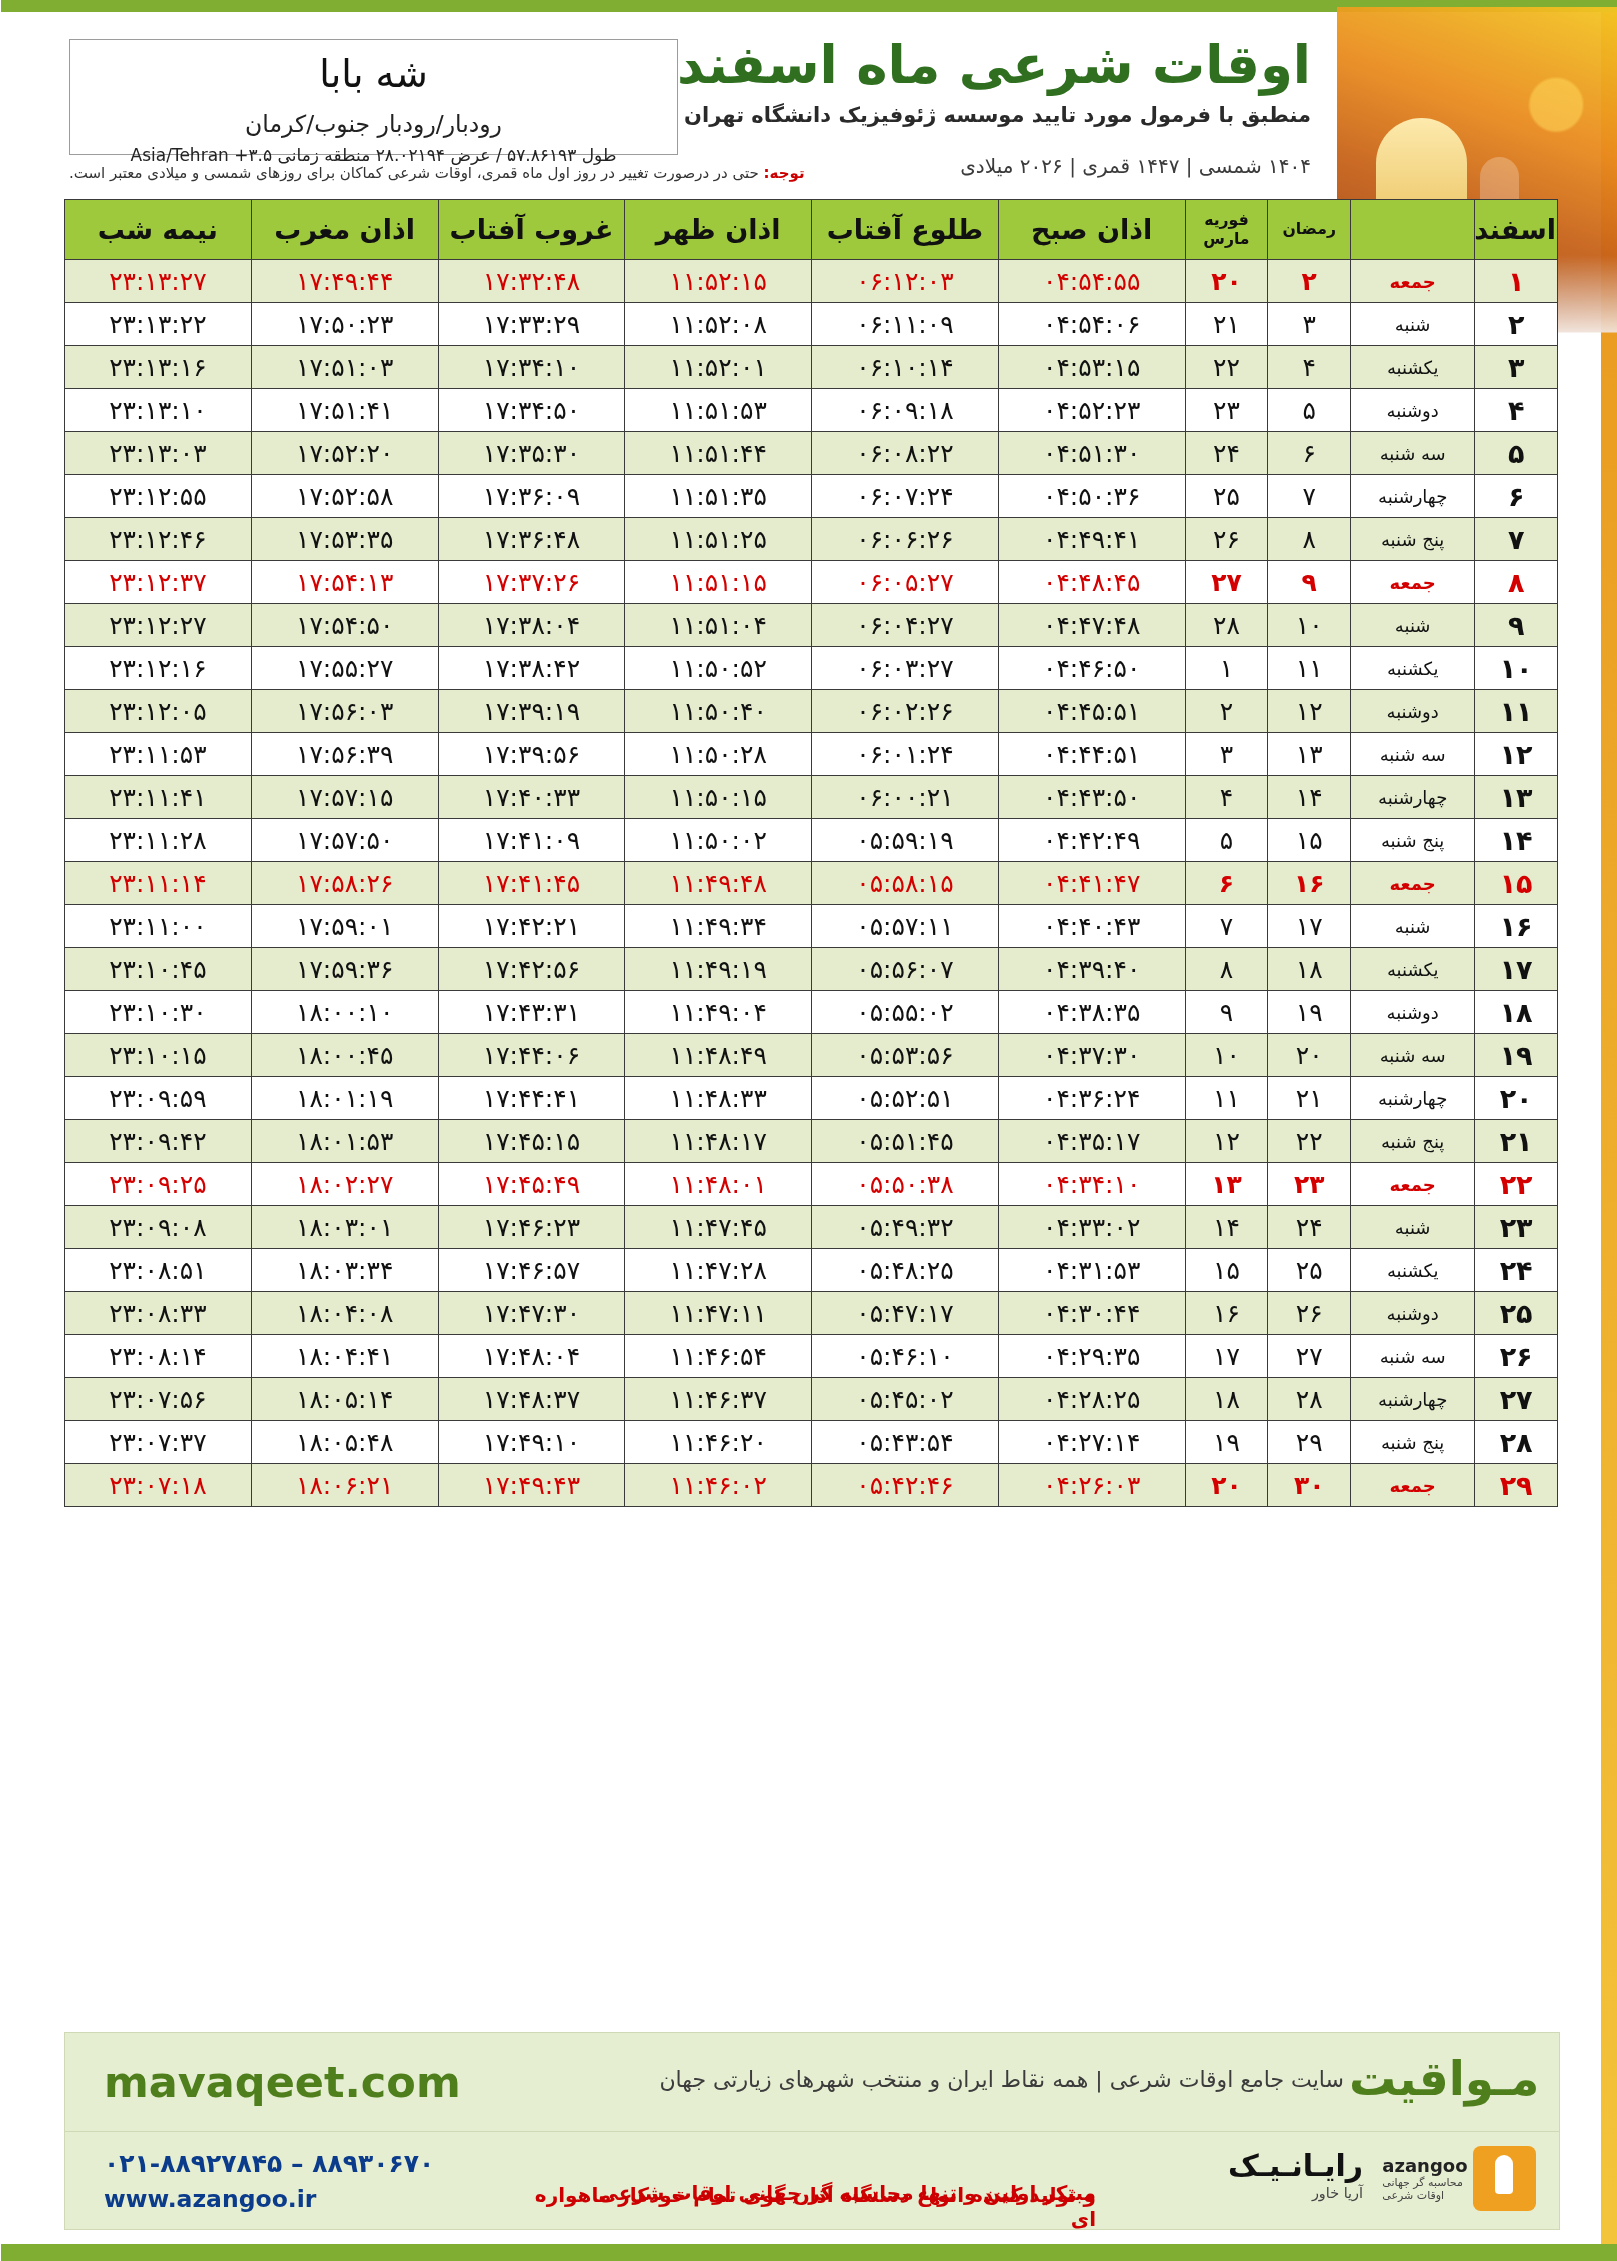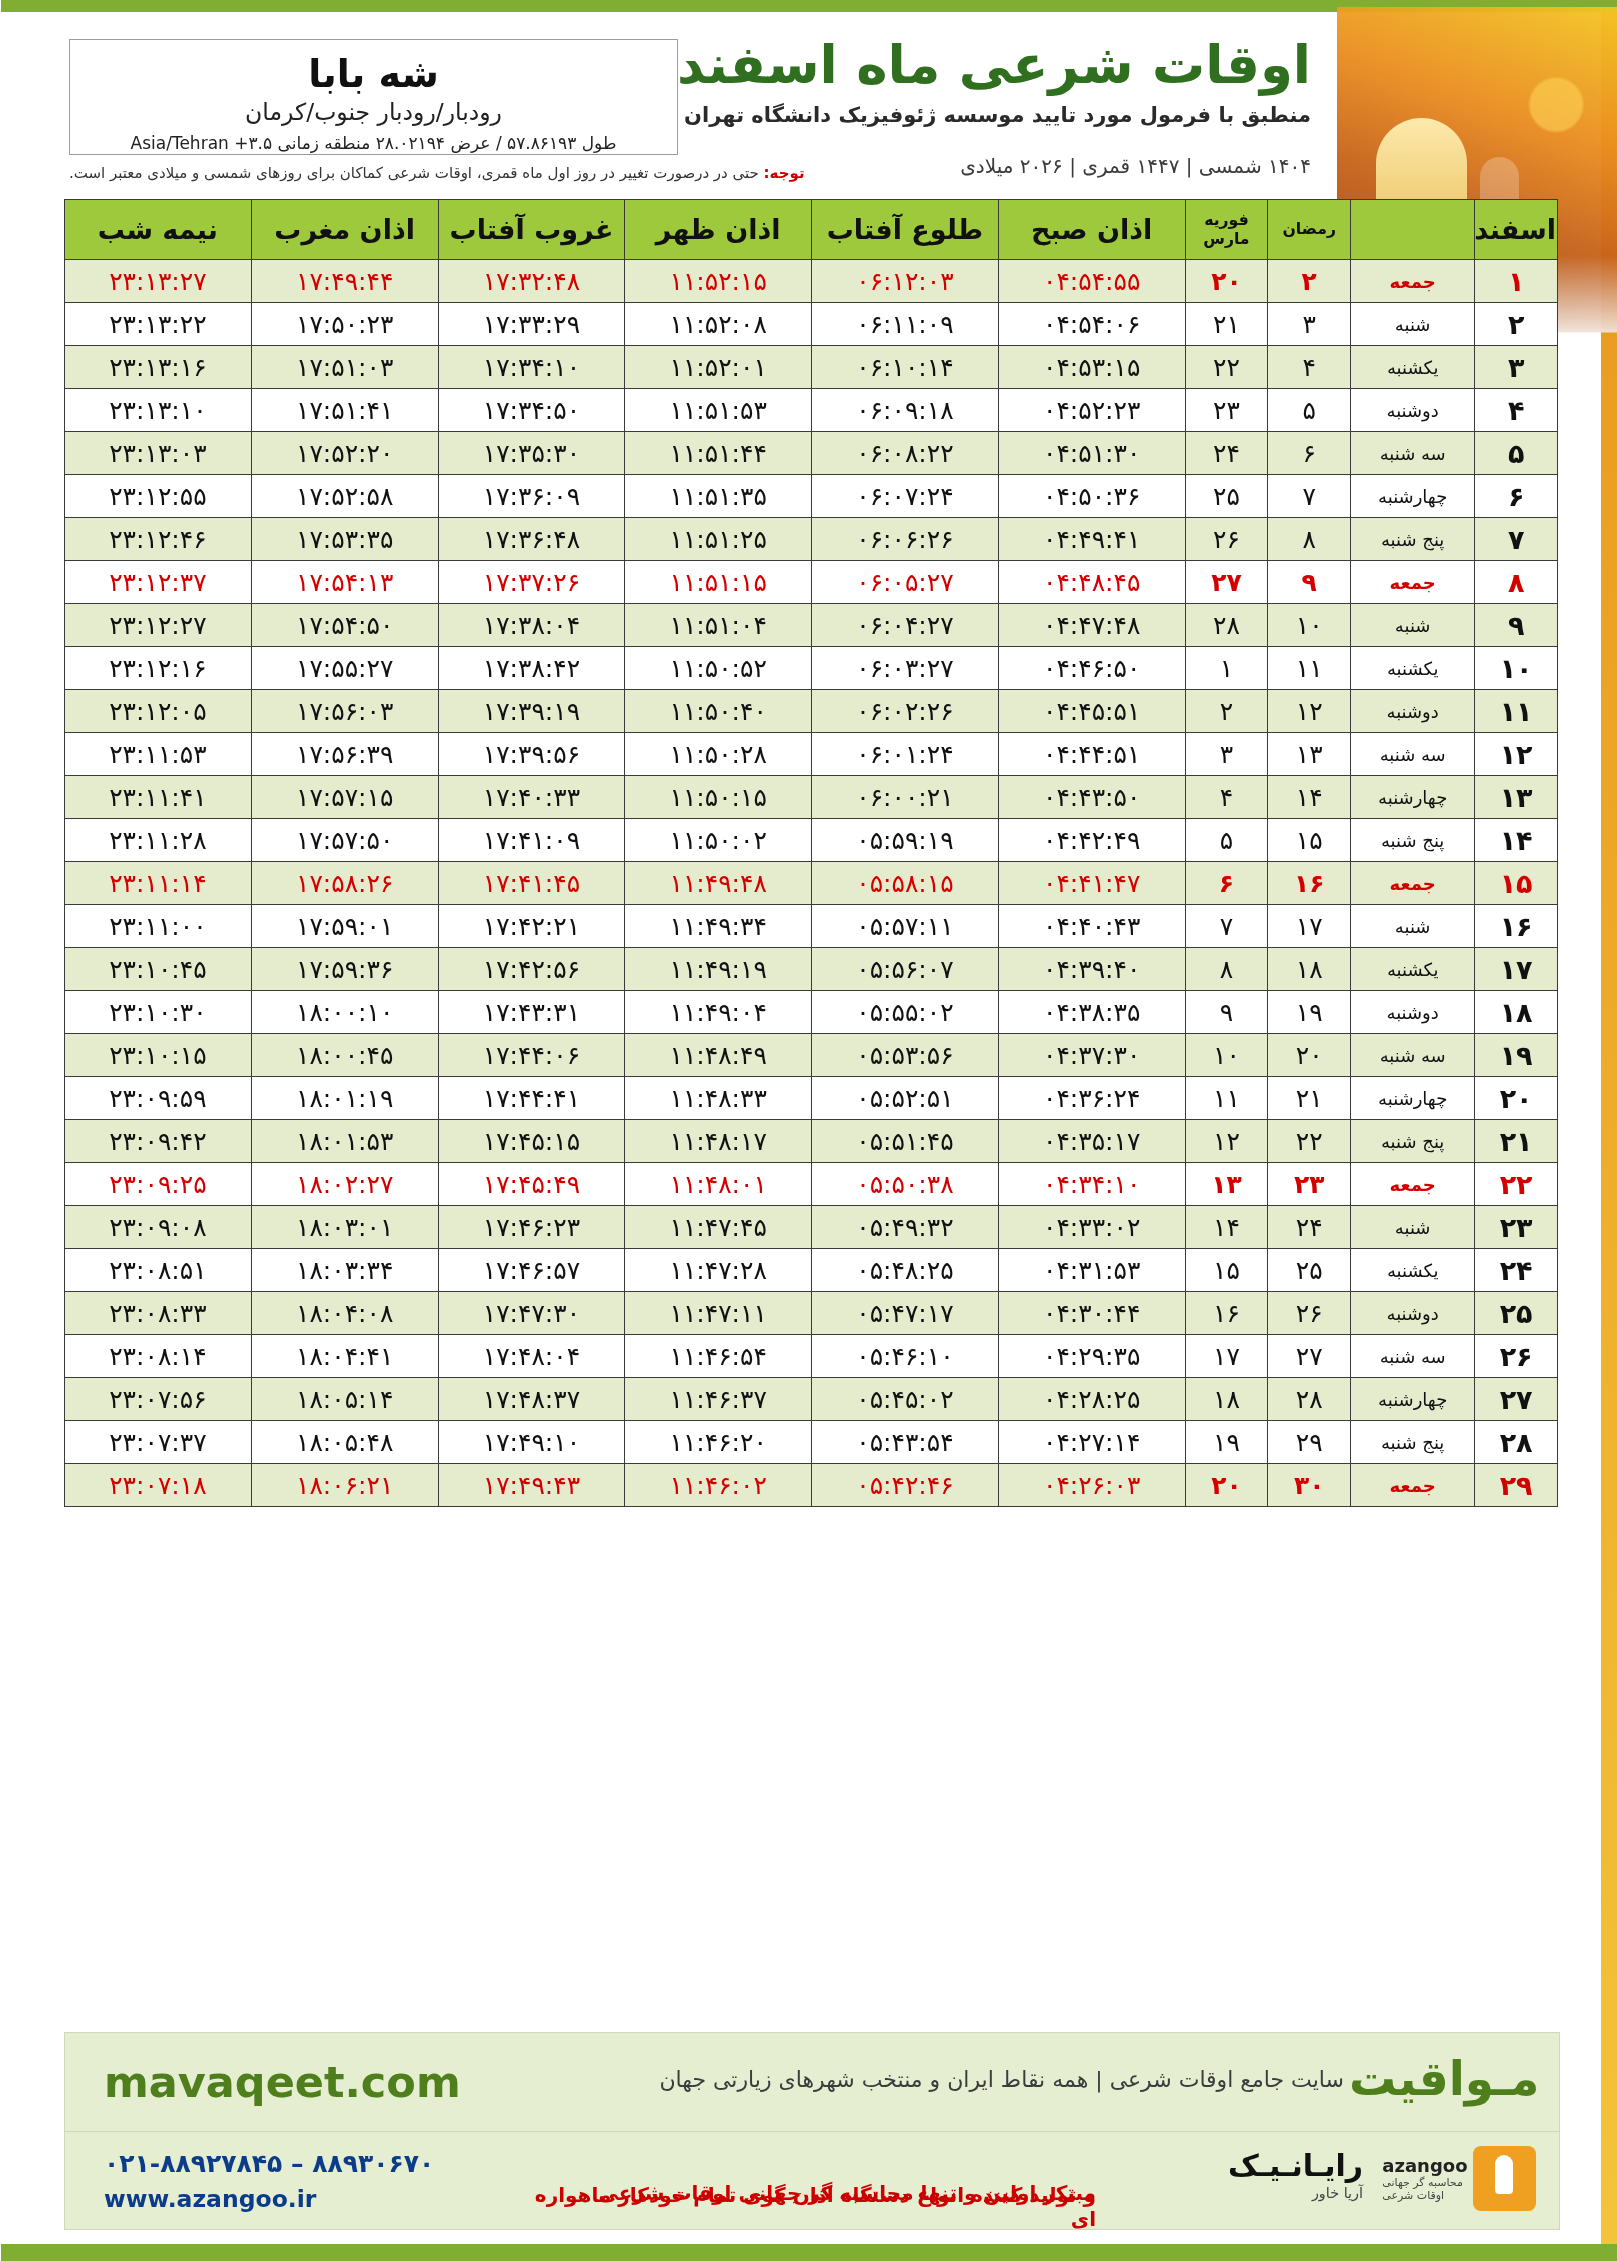--- a/index.html
+++ b/index.html
@@ -44,22 +44,22 @@
     margin-top:11.7px;font-size:21px;font-weight:bold;color:#2a2a2a;
   }
   .title-dates{
     margin-top:27px;font-size:20px;color:#3b3b3b;
   }
   
   .loc-box{
     position:absolute;top:39px;left:69px;width:607px;height:114px;
     border:1.3px solid #9c9c9c;background:#ffffff;text-align:center;
   }
-  .loc-city{font-size:38px;font-weight:bold;margin-top:11.7px;color:#111;text-align:center;}
-  .loc-region{font-size:23.5px;margin-top:2px;color:#222;}
+  .loc-city{font-size:38px;font-weight:normal;margin-top:11.7px;color:#111;text-align:center;}
+  .loc-region{font-size:23.5px;margin-top:14px;color:#222;}
   .loc-coords{font-size:17px;margin-top:7.8px;color:#222;direction:rtl;}
   .note-line{
     position:absolute;top:164px;left:69px;width:1383px;text-align:left;
     font-size:15px;color:#333;
   }
   .note-line b{color:#cc0000;}
   
   .table-wrap{
     position:absolute;top:199px;left:64px;width:1494px;
   }

